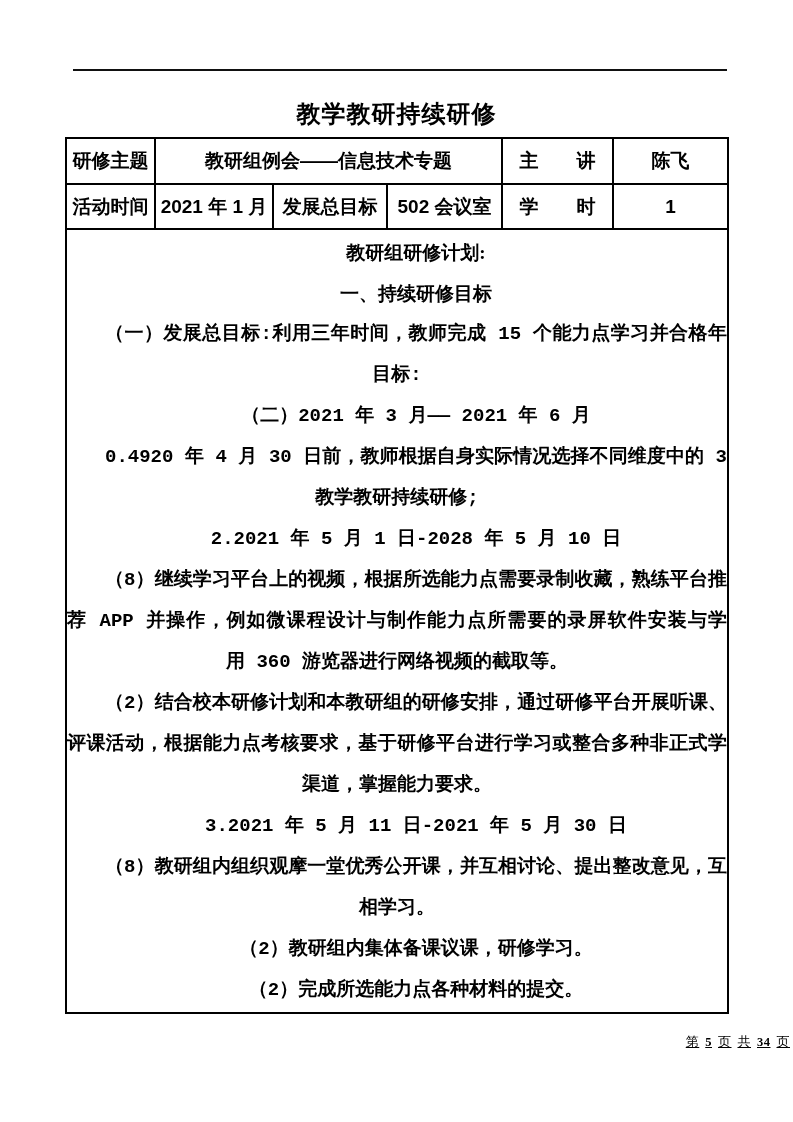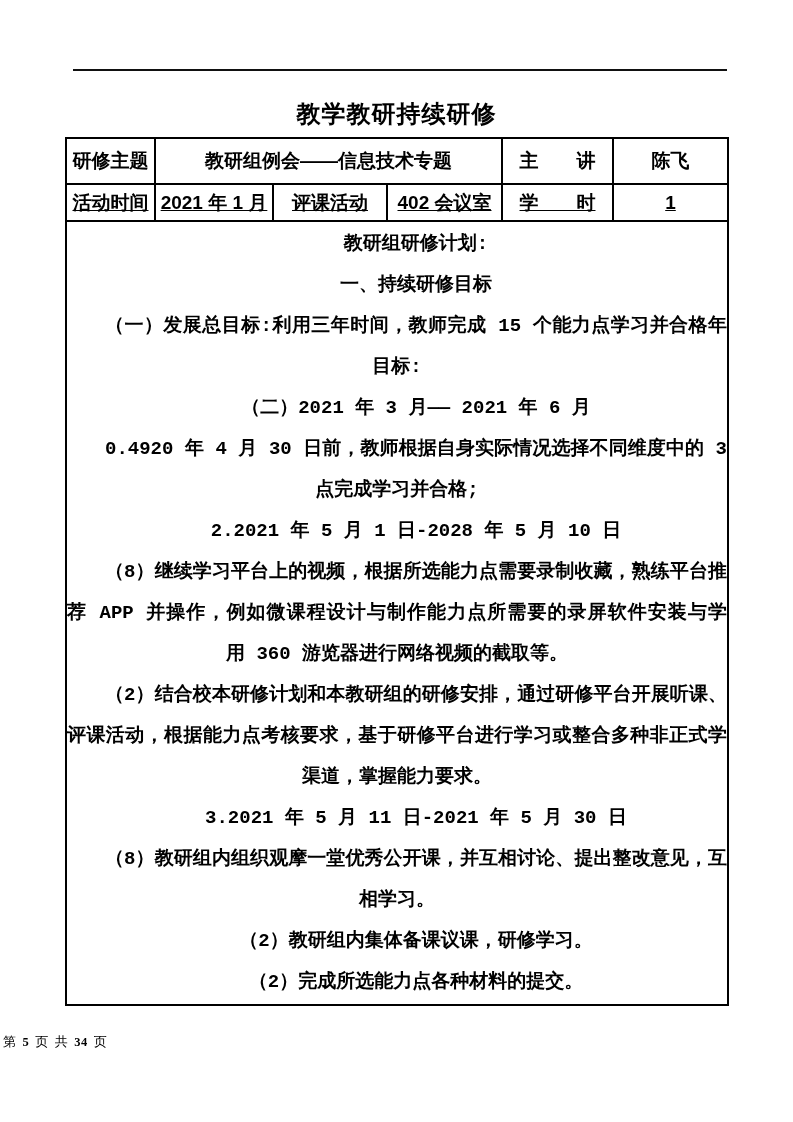--- a/index.html
+++ b/index.html
@@ -50,21 +50,21 @@
     text-align: center;
     vertical-align: middle;
     font-family: "Liberation Sans", sans-serif;
     font-weight: bold;
     font-size: 19px;
     padding: 0;
     overflow: hidden;
     margin-top: 18px;
   }
   tr.r1 { height: 46px; }
-  tr.r2 { height: 37px; text-decoration: underline; }
+  tr.r2 { height: 45px; }
   td.body-cell {
     height: 782px;
     vertical-align: top;
     text-align: left;
     font-family: "Liberation Serif", serif;
     font-weight: normal;
     font-size: 18px;
     padding: 4px 9px 0 8px;
   }
   .body-line {
@@ -74,31 +74,32 @@
     overflow: hidden;
     font-family: Liberation Mono, monospace;
   }
   .body-line.indent { text-indent: 38px; }
   .body-line.stretch {
     text-align: justify;
     text-align-last: justify;
   }
   .body-line.bold {
     font-weight: bold;
-    font-family: Liberation Mono, monospace;
+    font-family: Liberation Serif, serif;
   }
   .page-footer {
     position: absolute;
     left: 0;
     right: 0;
     top: 1033px;
-    text-align: left;
+    text-align: right;
     font-size: 13px;
     font-family: "Liberation Serif", serif;
     letter-spacing: 0.5px;
+    text-decoration: underline;
   }
   .page-footer span { margin: 0 3px; }
   .page-footer .num { font-weight: bold; font-size: 12.5px; }
 </style>
 </head>
 <body>
 
 <div class="page">
 
   <div class="header-rule"></div>
@@ -117,34 +118,34 @@
     <tbody>
         <tr class="r1">
       <td>研修主题</td>
       <td colspan="3">教研组例会——信息技术专题</td>
       <td>主　　讲</td>
       <td>陈飞</td>
     </tr>
     <tr class="r2">
       <td>活动时间</td>
       <td>2021 年 1 月</td>
-      <td>评课活动</td>
-      <td>402 会议室</td>
+      <td>发展总目标</td>
+      <td>502 会议室</td>
       <td>学　　时</td>
       <td>1</td>
     </tr>
     <tr>
       <td colspan="6" class="body-cell">
         <div class="body-line indent bold">教研组研修计划:</div>
         <div class="body-line indent bold">一、持续研修目标</div>
         <div class="body-line indent stretch">（一）发展总目标:利用三年时间，教师完成 15 个能力点学习并合格年度</div>
         <div class="body-line">目标:</div>
         <div class="body-line indent">（二）2021 年 3 月—— 2021 年 6 月</div>
         <div class="body-line indent stretch">0.4920 年 4 月 30 日前，教师根据自身实际情况选择不同维度中的 3 个能力</div>
-        <div class="body-line">点完成学习并合格;</div>
+        <div class="body-line">教学教研持续研修;</div>
         <div class="body-line indent">2.2021 年 5 月 1 日-2028 年 5 月 10 日</div>
         <div class="body-line indent stretch">（8）继续学习平台上的视频，根据所选能力点需要录制收藏，熟练平台推</div>
         <div class="body-line stretch">荐 APP 并操作，例如微课程设计与制作能力点所需要的录屏软件安装与学习、利</div>
         <div class="body-line">用 360 游览器进行网络视频的截取等。</div>
         <div class="body-line indent stretch">（2）结合校本研修计划和本教研组的研修安排，通过研修平台开展听课、</div>
         <div class="body-line stretch">评课活动，根据能力点考核要求，基于研修平台进行学习或整合多种非正式学习</div>
         <div class="body-line">渠道，掌握能力要求。</div>
         <div class="body-line indent">3.2021 年 5 月 11 日-2021 年 5 月 30 日</div>
         <div class="body-line indent stretch">（8）教研组内组织观摩一堂优秀公开课，并互相讨论、提出整改意见，互</div>
         <div class="body-line">相学习。</div>

